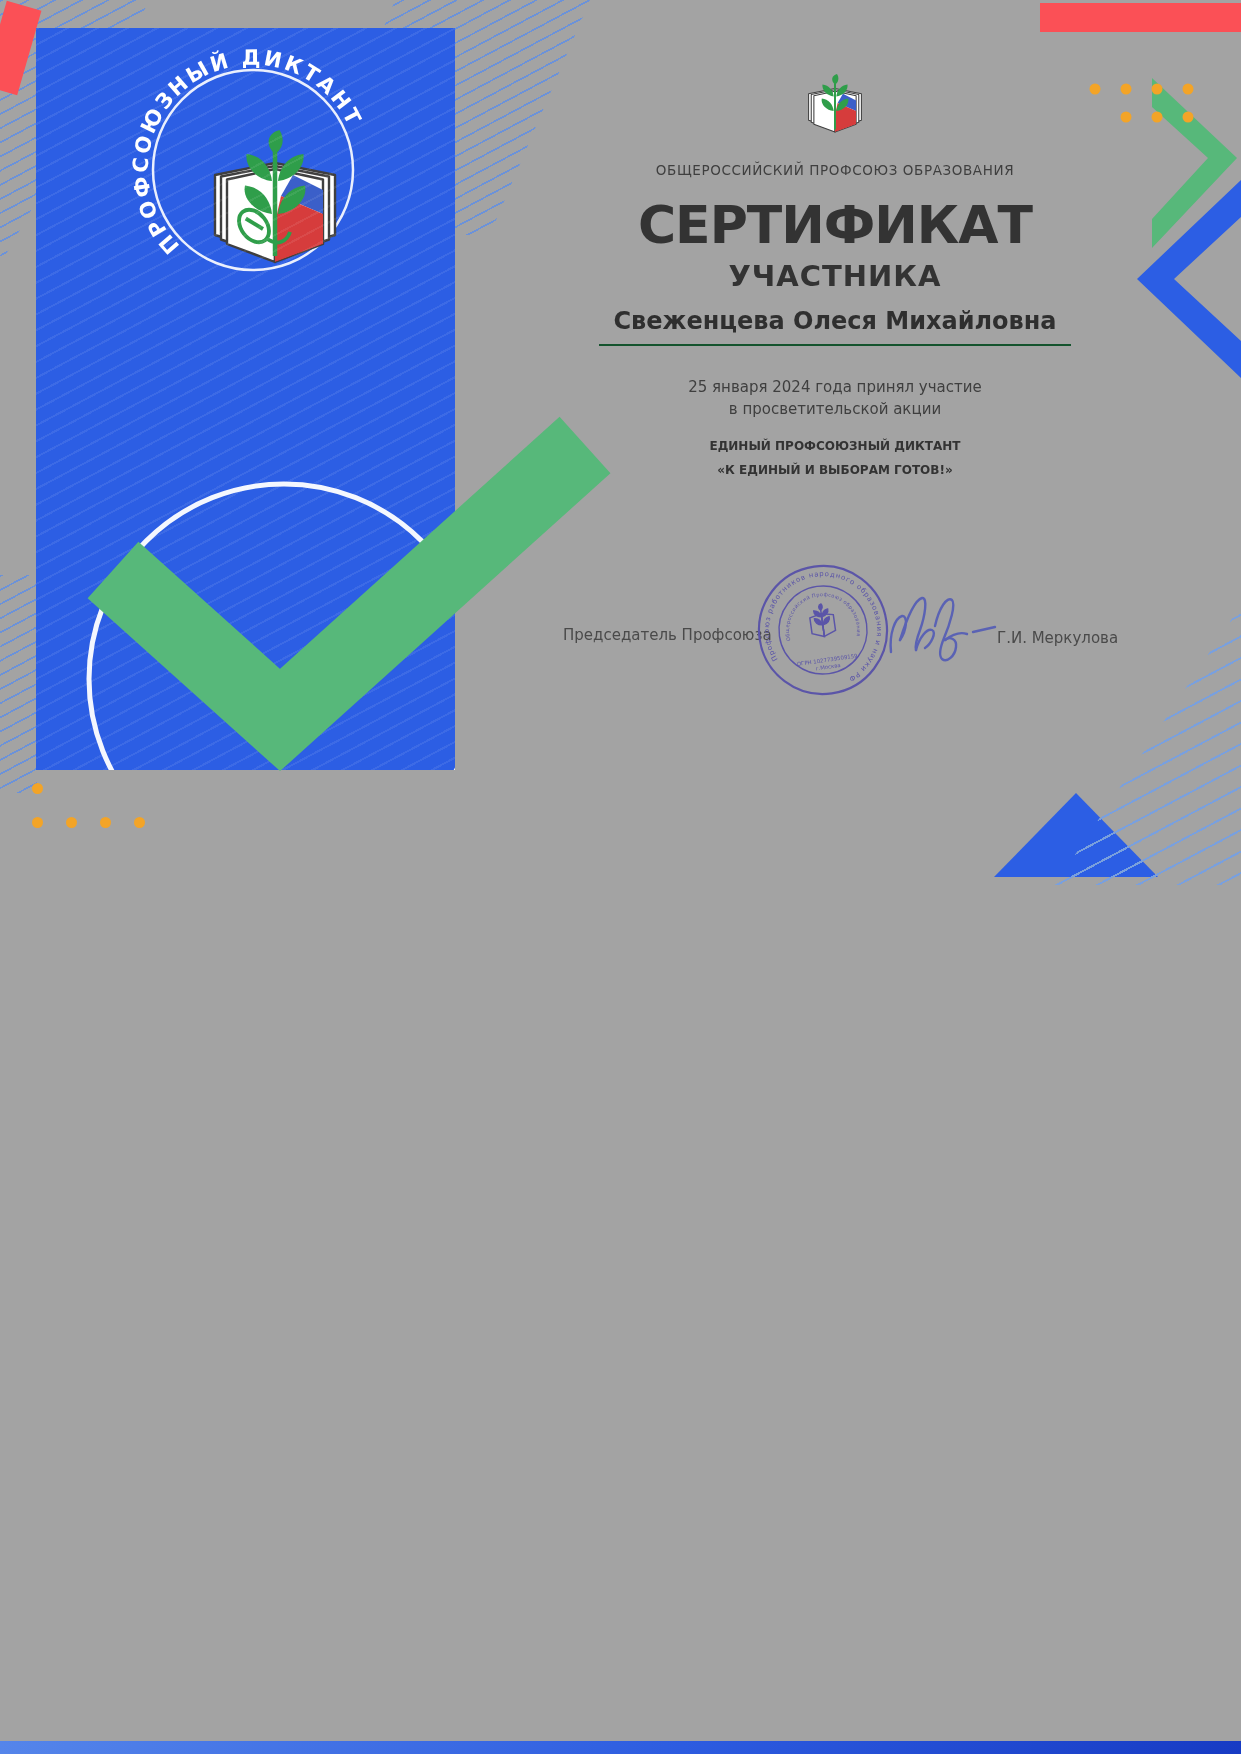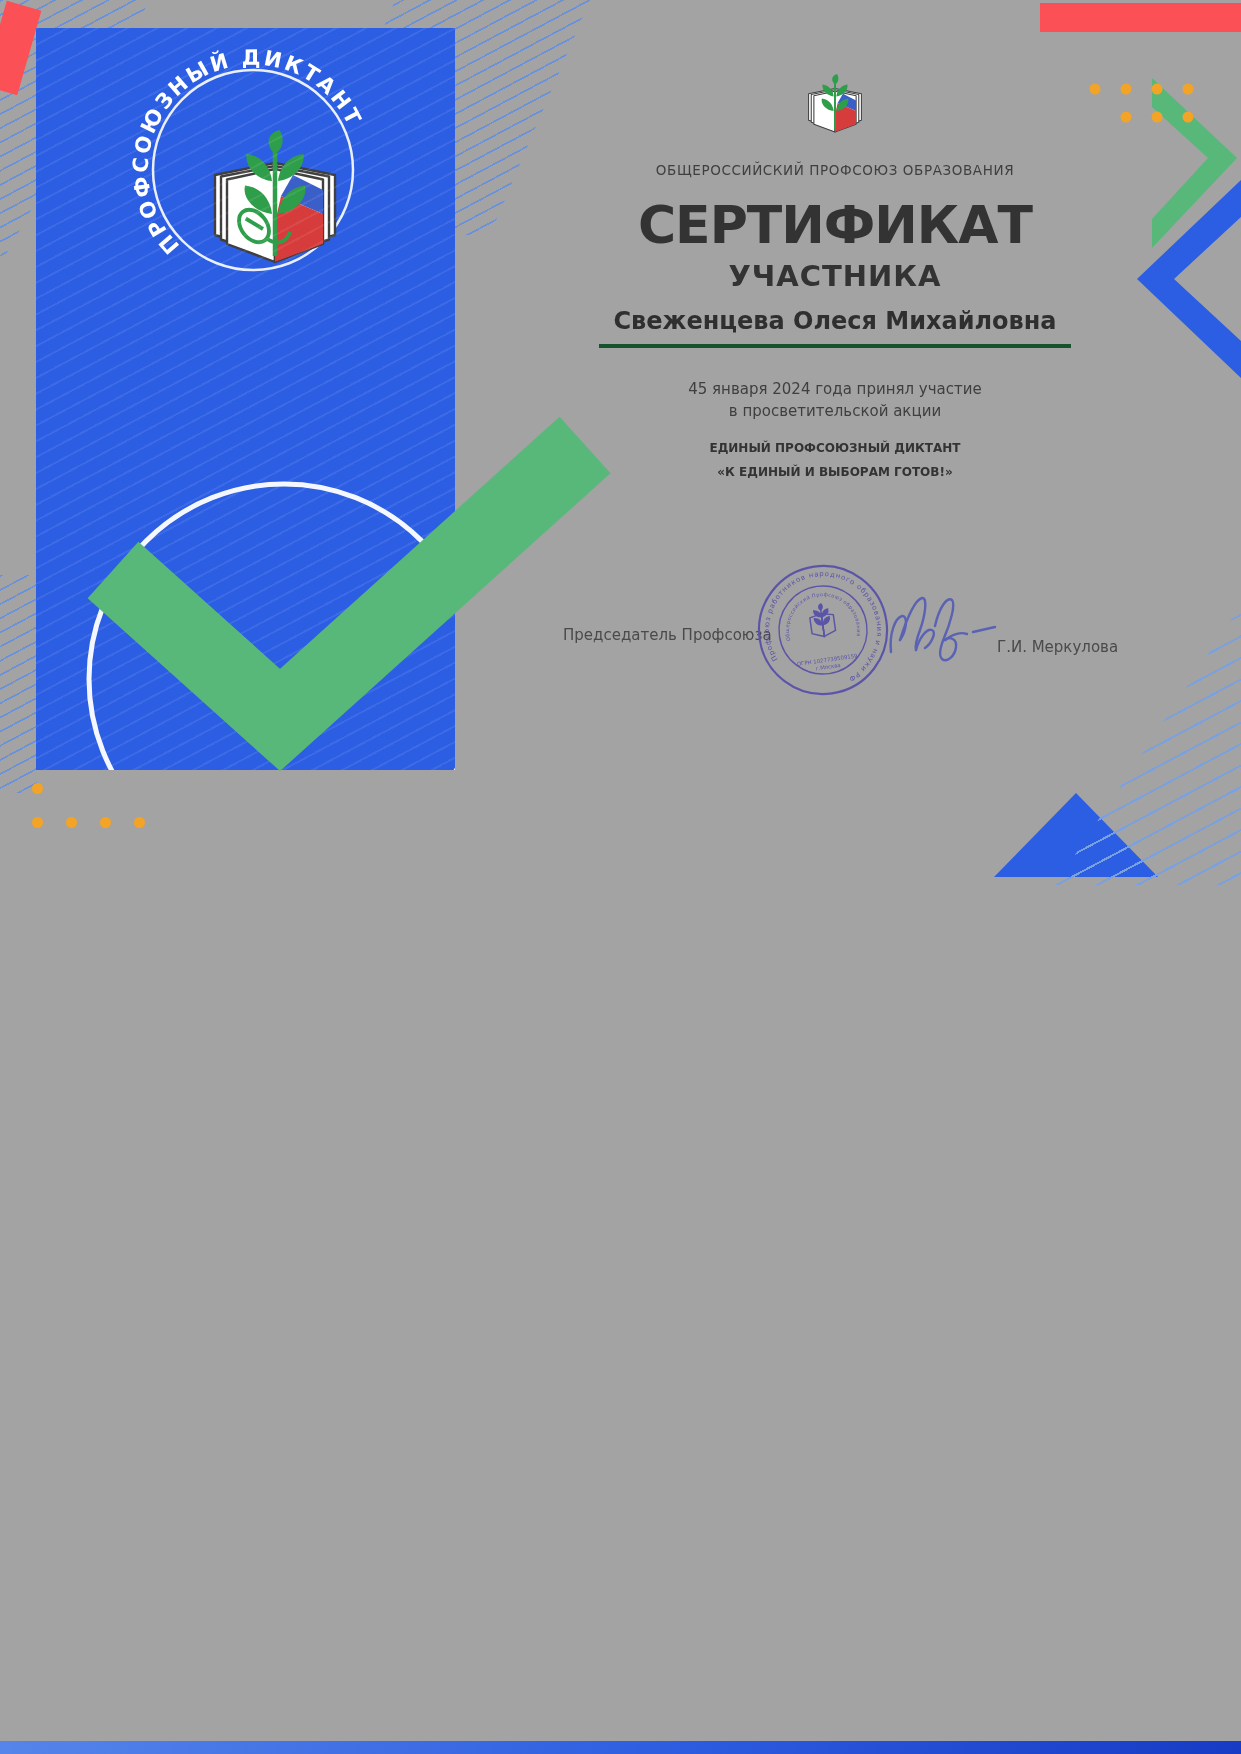--- a/index.html
+++ b/index.html
@@ -33,27 +33,27 @@
         background:linear-gradient(90deg,#5585ea 0%,#2d5ce0 55%,#173bc4 100%);}
   
   .col{position:absolute;left:505px;top:0;width:660px;text-align:center;}
   .col .logo{width:66px;height:66px;margin:74px auto 0;}
   .org{margin-top:18px;font-size:13.5px;letter-spacing:.6px;color:#3f3f3f;}
   .title{margin-top:20px;font-size:52px;line-height:54px;font-weight:bold;letter-spacing:-1px;color:#333333;}
   .subtitle{margin-top:8px;font-size:29px;line-height:32px;font-weight:bold;letter-spacing:1px;color:#333333;text-align:center;}
   .confirms{margin-top:22px;font-size:16px;line-height:20px;color:#3f3f3f;}
   .name-wrap{margin-top:14px;}
   .name{display:inline-block;font-size:24px;line-height:30px;font-weight:bold;color:#2f2f2f;
-        border-bottom:4px solid #14532d;padding:0 14px 8px;}
+        border-bottom:2px solid #14532d;padding:0 14px 8px;}
   .dates{margin-top:30px;font-size:15px;line-height:22px;color:#3f3f3f;}
   .event{margin-top:14px;font-size:12px;line-height:24px;font-weight:bold;color:#333333;}
   
   .sig-row{position:absolute;left:505px;top:560px;width:660px;height:160px;font-size:15px;color:#4a4a4a;}
   .sig-role{position:absolute;left:58px;top:66px;white-space:nowrap;}
-  .sig-name{position:absolute;left:492px;top:78px;white-space:nowrap;}
+  .sig-name{position:absolute;left:492px;top:69px;white-space:nowrap;}
   .stamp{position:absolute;left:250px;top:2px;width:136px;height:136px;transform:rotate(-8deg);}
   .signature{position:absolute;left:380px;top:30px;}
 </style>
 </head>
 <body>
 
 <div class="page">
 
   <div class="hatch hatch-topleft"></div>
   <div class="corner-red"></div>
@@ -148,21 +148,21 @@
       <path d="M48,34 C38,33 30,25 31,16 C41,17 47,25 48,34 Z" fill="#2f9e4a"></path>
       <path d="M48,56 C37,55 28,46 30,37 C40,38 47,46 48,56 Z" fill="#2f9e4a"></path>
       <path d="M52,34 C62,33 70,25 69,16 C59,17 53,25 52,34 Z" fill="#2f9e4a"></path>
       <path d="M52,56 C63,55 72,46 70,37 C60,38 53,46 52,56 Z" fill="#2f9e4a"></path>
     </svg>
     <div class="org">ОБЩЕРОССИЙСКИЙ ПРОФСОЮЗ ОБРАЗОВАНИЯ</div>
     <div class="title">СЕРТИФИКАТ</div>
     <div class="subtitle">УЧАСТНИКА</div>
     <div class="name-wrap"><span class="name">Свеженцева Олеся Михайловна</span></div>
     <div class="dates">
-      <div>45 января 2024 года принял участие</div>
+      <div>25 января 2024 года принял участие</div>
       <div>в просветительской акции</div>
     </div>
     <div class="event">
       <div>ЕДИНЫЙ ПРОФСОЮЗНЫЙ ДИКТАНТ</div>
       <div>«К ЕДИНЫЙ И ВЫБОРАМ ГОТОВ!»</div>
     </div>
   </div>
 
   <div class="sig-row">
     <span class="sig-role">Председатель Профсоюза</span>

